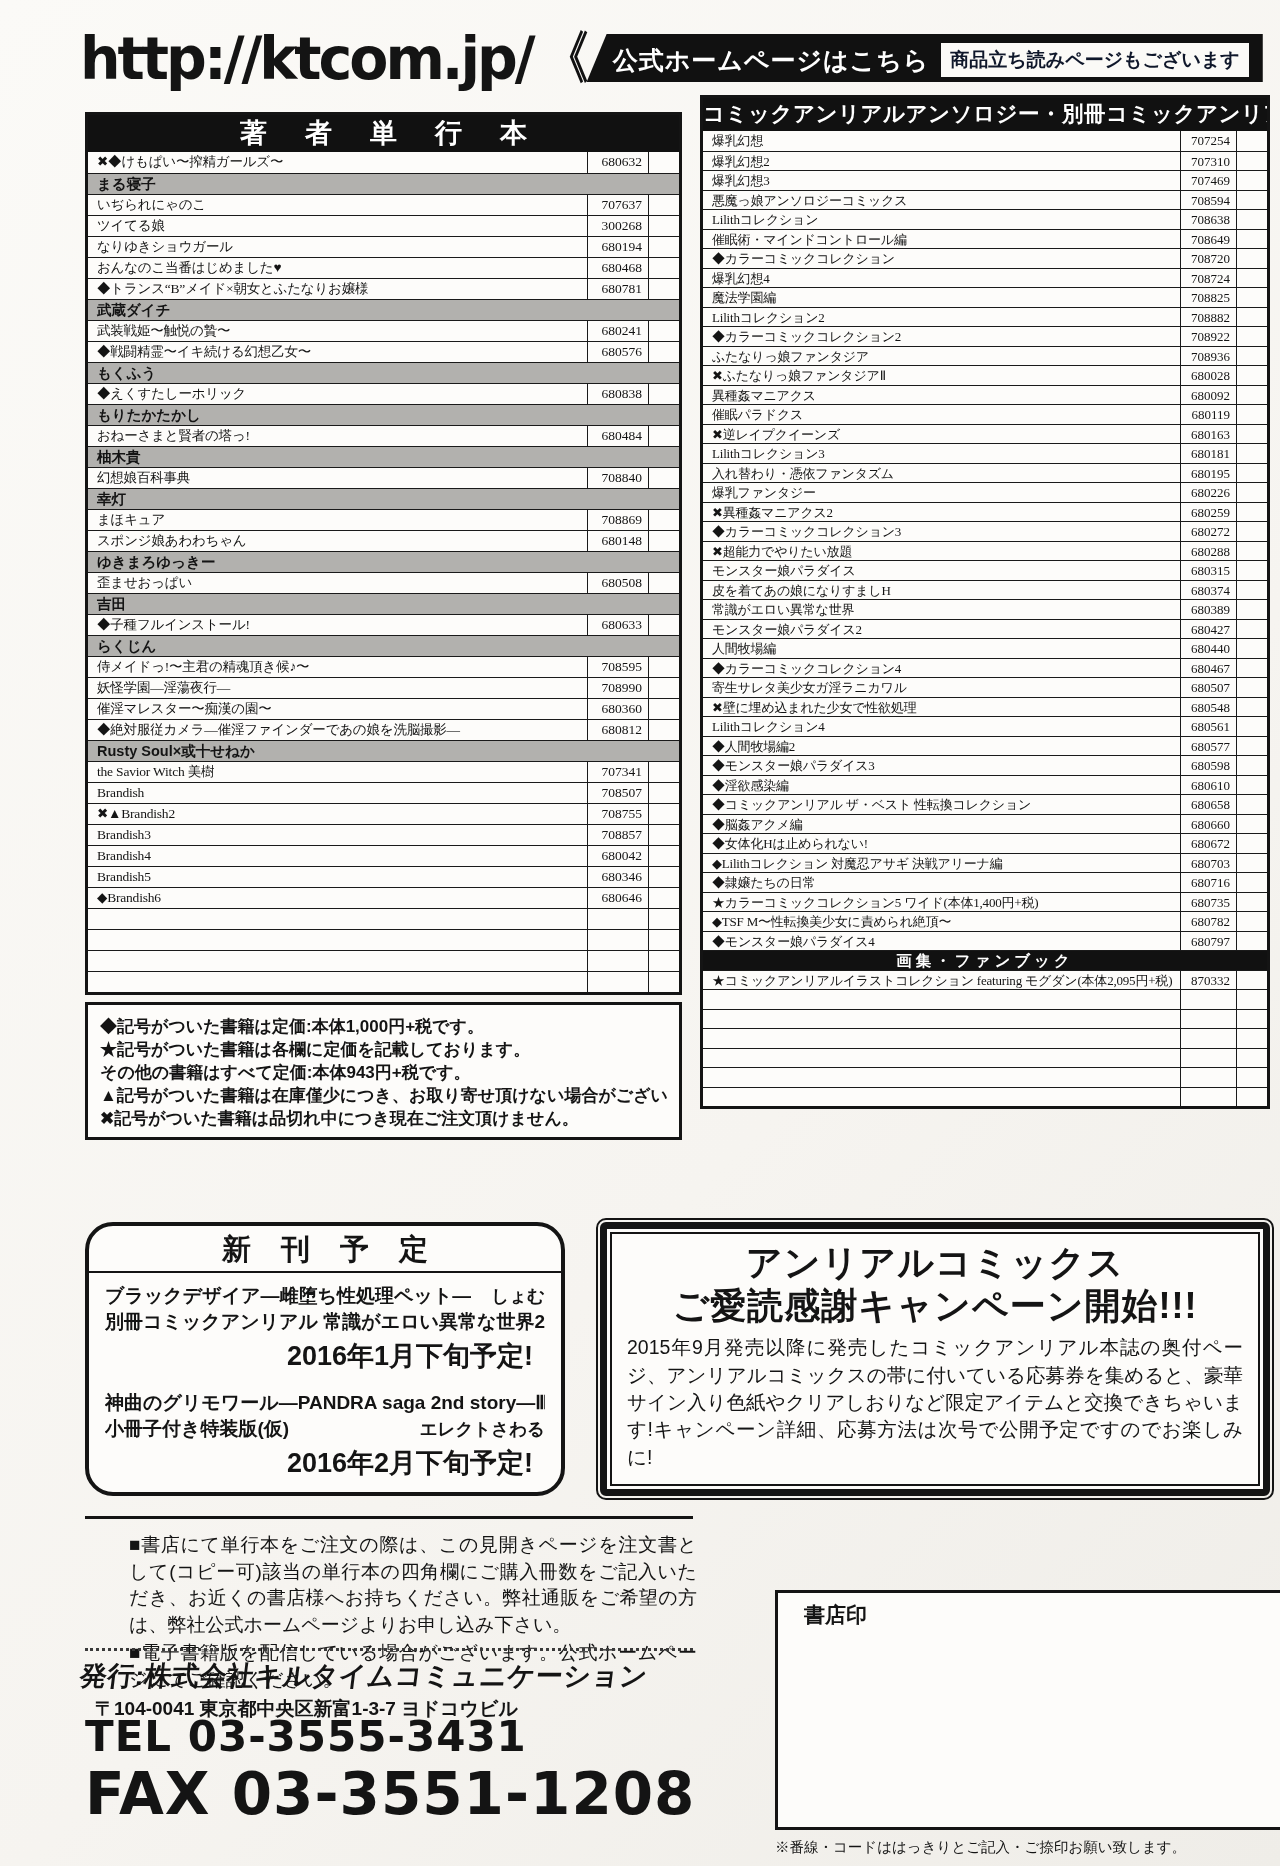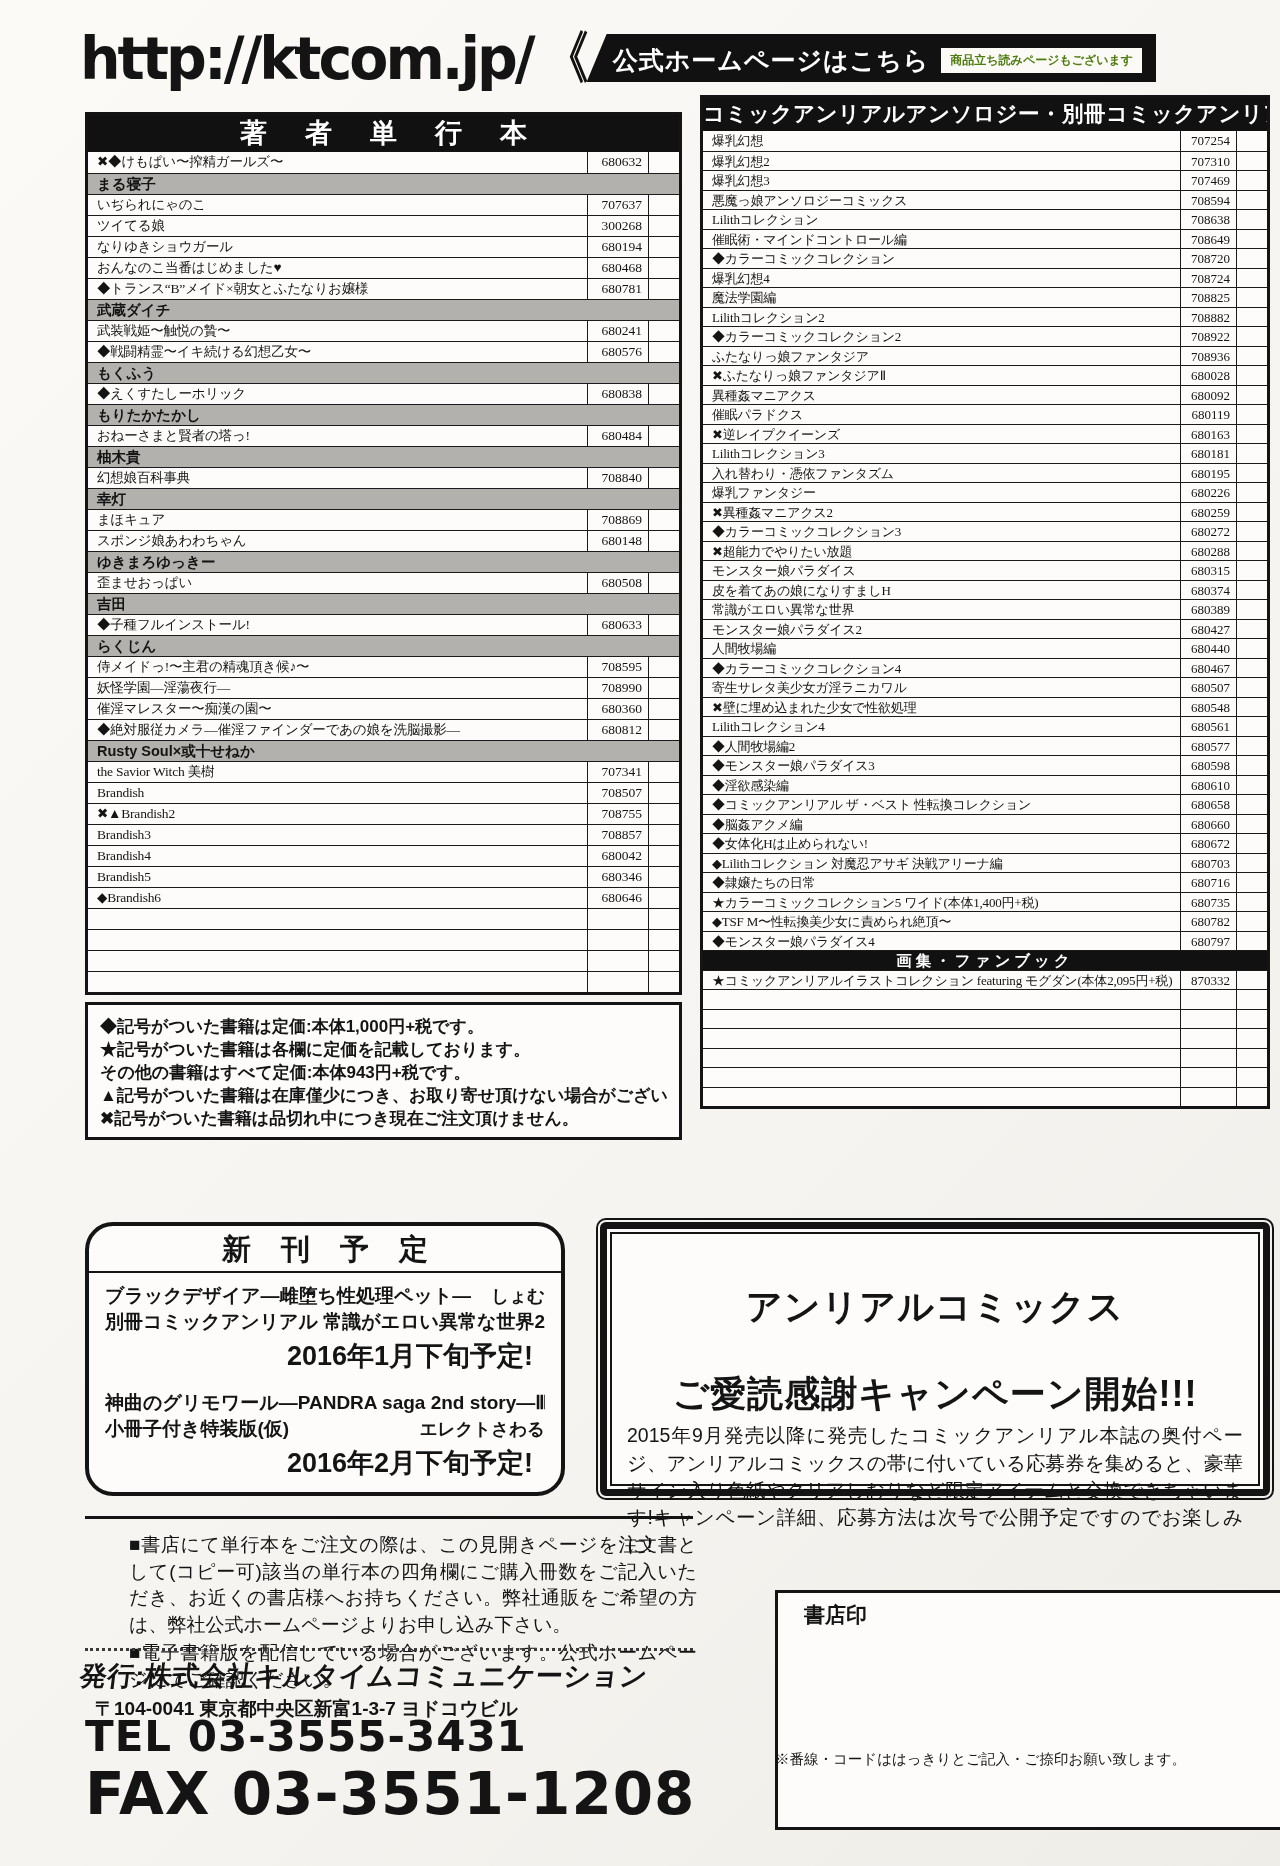--- a/index.html
+++ b/index.html
@@ -18,21 +18,21 @@
     letter-spacing:-3px; transform:scaleY(1.04); white-space:nowrap;
   }
   .chev { font-weight:900; font-size:42px; color:#111; margin:0 -4px 0 14px; transform:scaleY(1.35); }
   .banner {
     display:flex; align-items:center; background:#111; color:#fff;
     height:48px; padding:4px 14px 0 26px; margin-left:2px;
     clip-path:polygon(20px 0, 100% 0, 100% 100%, 0 100%);
   }
   .banner-label { font-weight:900; font-size:25px; letter-spacing:1px; white-space:nowrap; }
   .banner-sub {
-    background:#fbfaf7; color:#4d7c0f; font-weight:800; font-size:12px;
+    background:#fbfaf7; color:#0f172a; font-weight:800; font-size:19px;
     padding:4px 9px; margin-left:12px; white-space:nowrap;
   }
 
   
   .otable { position:absolute; border:3px solid #141414; background:#fdfcfa; }
   .otable .thead {
     background:#111; color:#fff; font-weight:900; text-align:center;
     white-space:nowrap; overflow:hidden;
   }
   #left-table { left:85px; top:112px; width:597px; }
@@ -86,21 +86,21 @@
   .up-item + .up-item { margin-top:16px; }
 
   
   .campaign {
     position:absolute; left:600px; top:1222px; width:670px; height:274px;
     background:#fdfcfa; border:7px solid #141414; border-radius:6px;
     box-shadow:inset 0 0 0 3px #fdfcfa, inset 0 0 0 5px #141414;
     outline:2px solid #141414; outline-offset:2px;
     padding:12px 6px 0 6px;
   }
-  .camp-title { text-align:center; font-weight:900; font-size:36px; line-height:1.2; letter-spacing:1px; white-space:nowrap; overflow:hidden;margin-top:44px; }
+  .camp-title { text-align:center; font-weight:900; font-size:36px; line-height:1.2; letter-spacing:1px; white-space:nowrap; overflow:hidden; }
   .camp-body { margin:7px 14px 0 14px; font-size:19.5px; line-height:1.4; font-weight:500; text-align:justify; }
 
   
   .sep-line { position:absolute; left:85px; top:1516px; width:608px; height:2.5px; background:#141414; }
   .order-info { position:absolute; left:85px; top:1532px; width:612px; }
   .order-info p { font-size:19px; line-height:1.4; font-weight:500; text-align:justify;margin-left:44px; }
   .order-info p + p { margin-top:2px; }
   .dotted-line { position:absolute; left:85px; top:1648px; width:608px; border-top:3.5px dotted #3a3a3a; }
   .pub-name {
     position:absolute; left:80px; top:1658px; font-weight:900; font-size:27px;
@@ -113,21 +113,21 @@
   }
   .pub-fax {
     position:absolute; left:85px; top:1760px; font-family:"DejaVu Sans", sans-serif;
     font-weight:800; font-size:58px; letter-spacing:1px; white-space:nowrap;
   }
   .stamp-box {
     position:absolute; left:775px; top:1590px; width:578px; height:240px;
     border:3px solid #141414; background:#fdfcfa; padding:8px 26px;
   }
   .stamp-label { font-weight:800; font-size:21px; }
-  .stamp-note { position:absolute; left:775px; top:1750px; width:494px; font-size:14.5px; font-weight:500; white-space:nowrap; }
+  .stamp-note { position:absolute; left:775px; top:1838px; width:494px; font-size:14.5px; font-weight:500; white-space:nowrap; }
 </style>
 </head>
 <body>
 
 <div class="page">
 
   <div class="top-strip">
     <div class="url">http://ktcom.jp/</div>
     <div class="chev">《</div>
     <div class="banner">

